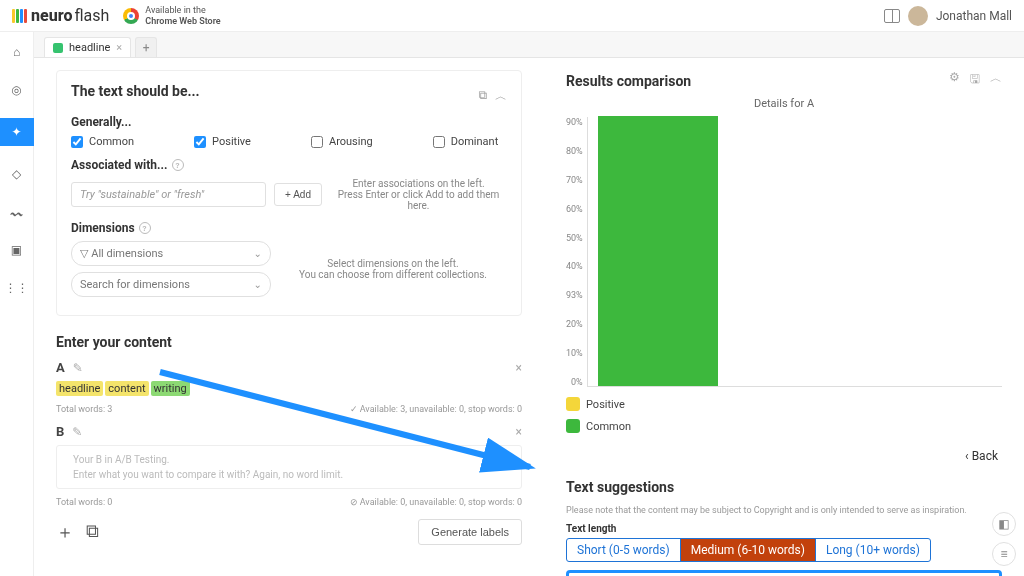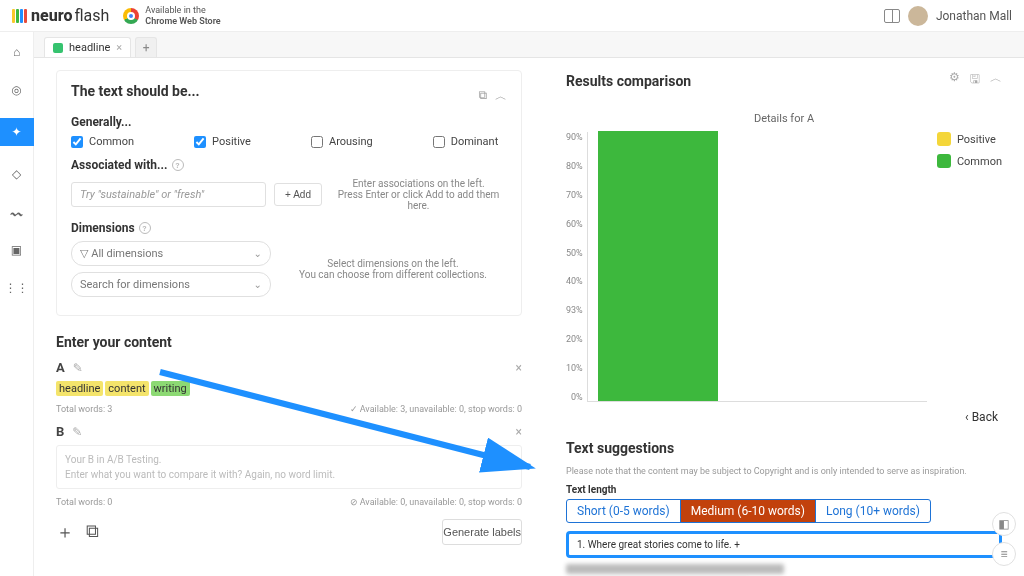--- a/index.html
+++ b/index.html
@@ -52,30 +52,30 @@
 
 .block-title { font-size:14px; font-weight:700; margin:18px 0 8px; }
 .variant-hdr { display:flex; align-items:center; gap:8px; color:#666; margin:10px 0 6px; }
 .variant-hdr .letter { font-size:13px; font-weight:700; color:#444; }
 .variant-close { margin-left:auto; color:#aaa; cursor:pointer; }
 .text-pill { display:inline-flex; gap:0; font-size:11px; }
 .text-pill span { padding:1px 3px; border-radius:2px; }
 .pill-yellow { background:#f4e46b; }
 .pill-green { background:#8cd973; }
 .micro { font-size:9px; color:#999; margin-top:8px; display:flex; justify-content:space-between; }
-.variant-input { border:1px solid #eee; border-radius:3px; padding:6px 8px; font-size:10px; color:#bbb; line-height:1.5; min-height:40px; }
+.variant-input { border:1px solid #eee; border-radius:3px; padding:6px 16px; font-size:10px; color:#bbb; line-height:1.5; min-height:40px; }
 .gen-row { display:flex; justify-content:space-between; align-items:center; margin-top:12px; }
 .gen-icons { display:flex; gap:12px; font-size:18px; color:#555; }
-.gen-btn { border:1px solid #ddd; background:#fff; border-radius:3px; padding:6px 0; font-size:11px; color:#555; cursor:pointer; }
-
-.results-hdr { display:flex; justify-content:space-between; align-items:center; margin-bottom:21px; }
+.gen-btn { border:1px solid #ddd; background:#fff; border-radius:3px; padding:6px 12px; font-size:11px; color:#555; cursor:pointer; }
+
+.results-hdr { display:flex; justify-content:space-between; align-items:center; margin-bottom:6px; }
 .results-hdr h2 { margin:0; }
 .result-icons { display:flex; gap:10px; color:#aaa; font-size:12px; }
 .chart-title { text-align:center; font-size:11px; color:#666; margin-bottom:7px; }
-.chart-wrap { display:flex; gap:10px; }
+.chart-wrap { display:flex; gap:10px;flex-direction:column; }
 .chart-area { flex:1; display:flex; }
 .y-axis { display:flex; flex-direction:column; justify-content:space-between; align-items:flex-end; padding-right:4px; height:270px; font-size:9px; color:#888; }
 .plot { flex:1; height:270px; border-left:1px solid #ddd; border-bottom:1px solid #ddd; position:relative; }
 .bar { position:absolute; bottom:0; left:10px; width:120px; background:#3db83d; }
 .legend { font-size:11px; color:#444; }
 .legend .item { display:flex; align-items:center; gap:6px; margin-bottom:8px; }
 .swatch { width:14px; height:14px; border-radius:3px; }
 .back-link { text-align:right; font-size:12px; color:#333; margin:8px 4px 0 0; cursor:pointer; }
 
 .sugg h2 { margin-top:16px; }

